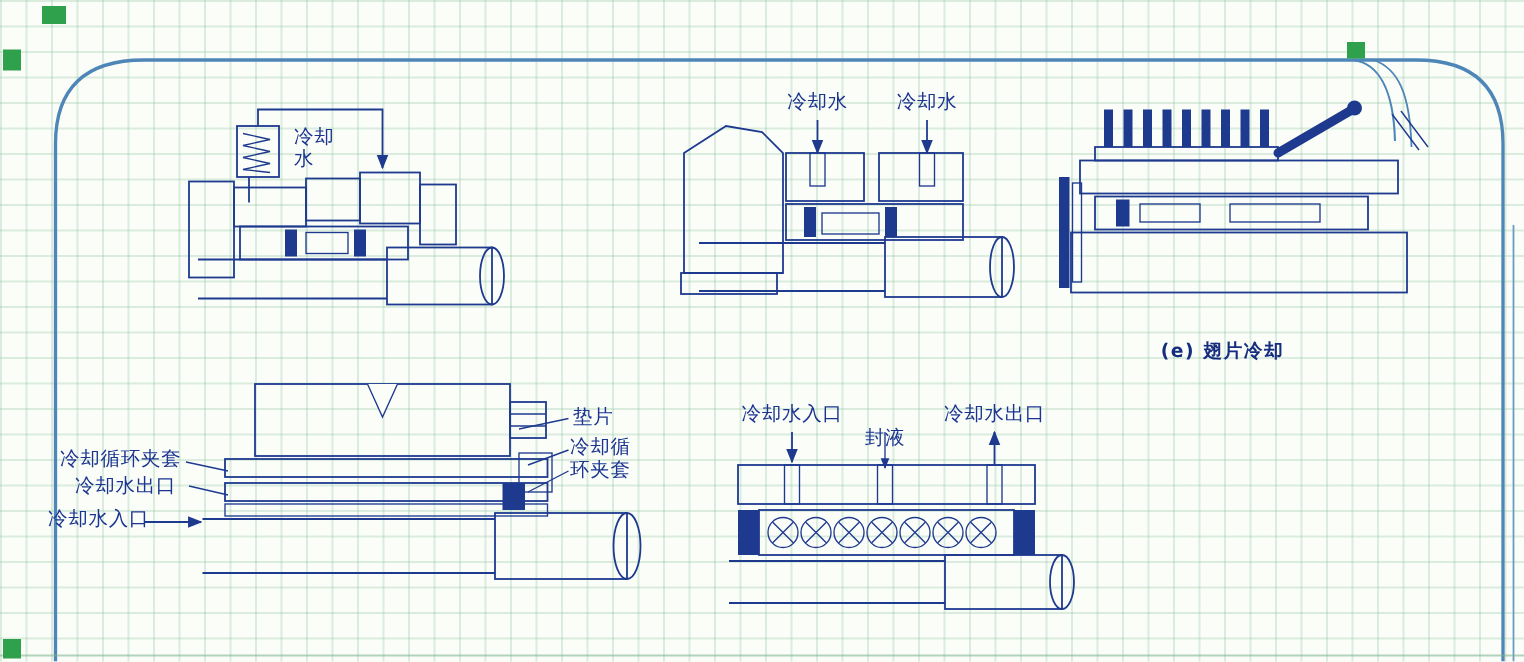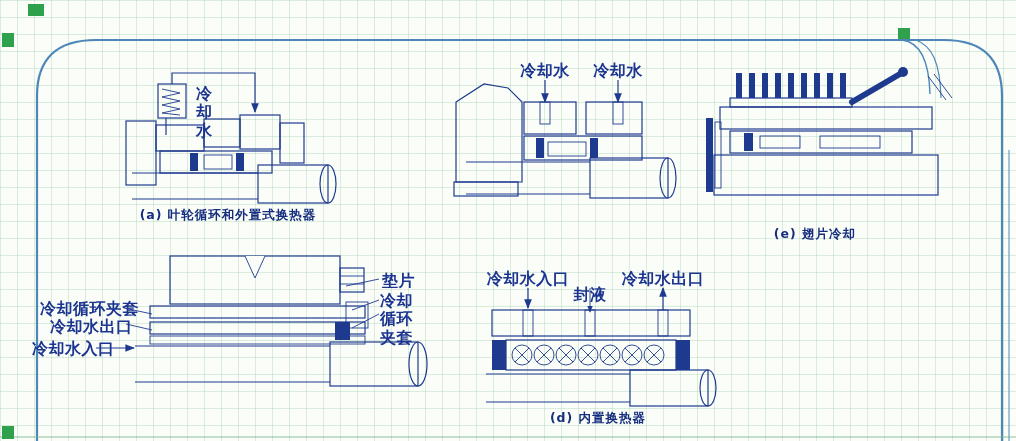--- a/index.html
+++ b/index.html
@@ -10,21 +10,21 @@
     background-color:#fbfdf8;
     background-image:
       linear-gradient(to right, rgba(142,196,158,0.30) 1px, transparent 1px),
       linear-gradient(to bottom, rgba(142,196,158,0.30) 1px, transparent 1px);
     background-size:17px 17px;
   }
   .overlay{position:absolute;left:0;top:0;}
   .panel{position:absolute;}
   .panel > svg{display:block;position:absolute;left:0;top:0;}
   .lbl{
-    position:absolute;color:#1b3490;font-size:16px;font-weight:700;
+    position:absolute;color:#1b3490;font-size:13px;font-weight:400;
     letter-spacing:0.5px;line-height:1.15;white-space:nowrap;z-index:3;
   }
   .lbl.wrap{white-space:normal;}
   .lbl.ctr{transform:translateX(-50%);text-align:center;}
   .cap{
     position:absolute;color:#142d7e;font-size:12.5px;font-weight:700;
     letter-spacing:1px;text-align:center;white-space:nowrap;z-index:3;
   }
   .ln{stroke:#1e3a8f;stroke-width:1.2;fill:none;}
   .lnthin{stroke:#1e3a8f;stroke-width:0.9;fill:none;}
@@ -95,21 +95,20 @@
         <rect x="128" y="98" width="8" height="18" fill="#1e3a8f"></rect>
       </g>
       <g>
         <line class="ln" x1="24" y1="118" x2="150" y2="118"></line>
         <line class="ln" x1="24" y1="144" x2="150" y2="144"></line>
         <rect x="150" y="110" width="70" height="38" fill="url(#shaft45)" class="ln"></rect>
         <ellipse cx="220" cy="129" rx="8" ry="19" fill="#fbfdf8" class="ln"></ellipse>
       </g>
     </svg>
     <div class="lbl wrap" style="left:88px;top:30px;width:28px;">冷却水</div>
-    <div class="cap" style="left:5px;top:152px;width:230px;">(a) 叶轮循环和外置式换热器</div>
   </div>
 
   
   <div class="panel" style="left:448px;top:58px;width:240px;height:178px;">
     <svg viewBox="0 0 240 178" width="240" height="178">
       <g>
         <line class="ln" x1="97" y1="22" x2="97" y2="44" marker-end="url(#ah)"></line>
         <line class="ln" x1="170" y1="22" x2="170" y2="44" marker-end="url(#ah)"></line>
       </g>
       <g>
@@ -254,16 +253,15 @@
       <g>
         <line class="ln" x1="8" y1="112" x2="152" y2="112"></line>
         <line class="ln" x1="8" y1="140" x2="152" y2="140"></line>
         <rect x="152" y="108" width="78" height="36" fill="url(#shaft45)" class="ln"></rect>
         <ellipse cx="230" cy="126" rx="8" ry="18" fill="#fbfdf8" class="ln"></ellipse>
       </g>
     </svg>
     <div class="lbl ctr" style="left:50px;top:8px;">冷却水入口</div>
     <div class="lbl ctr" style="left:112px;top:24px;">封液</div>
     <div class="lbl ctr" style="left:185px;top:8px;">冷却水出口</div>
-    <div class="cap" style="left:15px;top:148px;width:210px;">(d) 内置换热器</div>
   </div>
 
 </div>
 
 </body></html>

